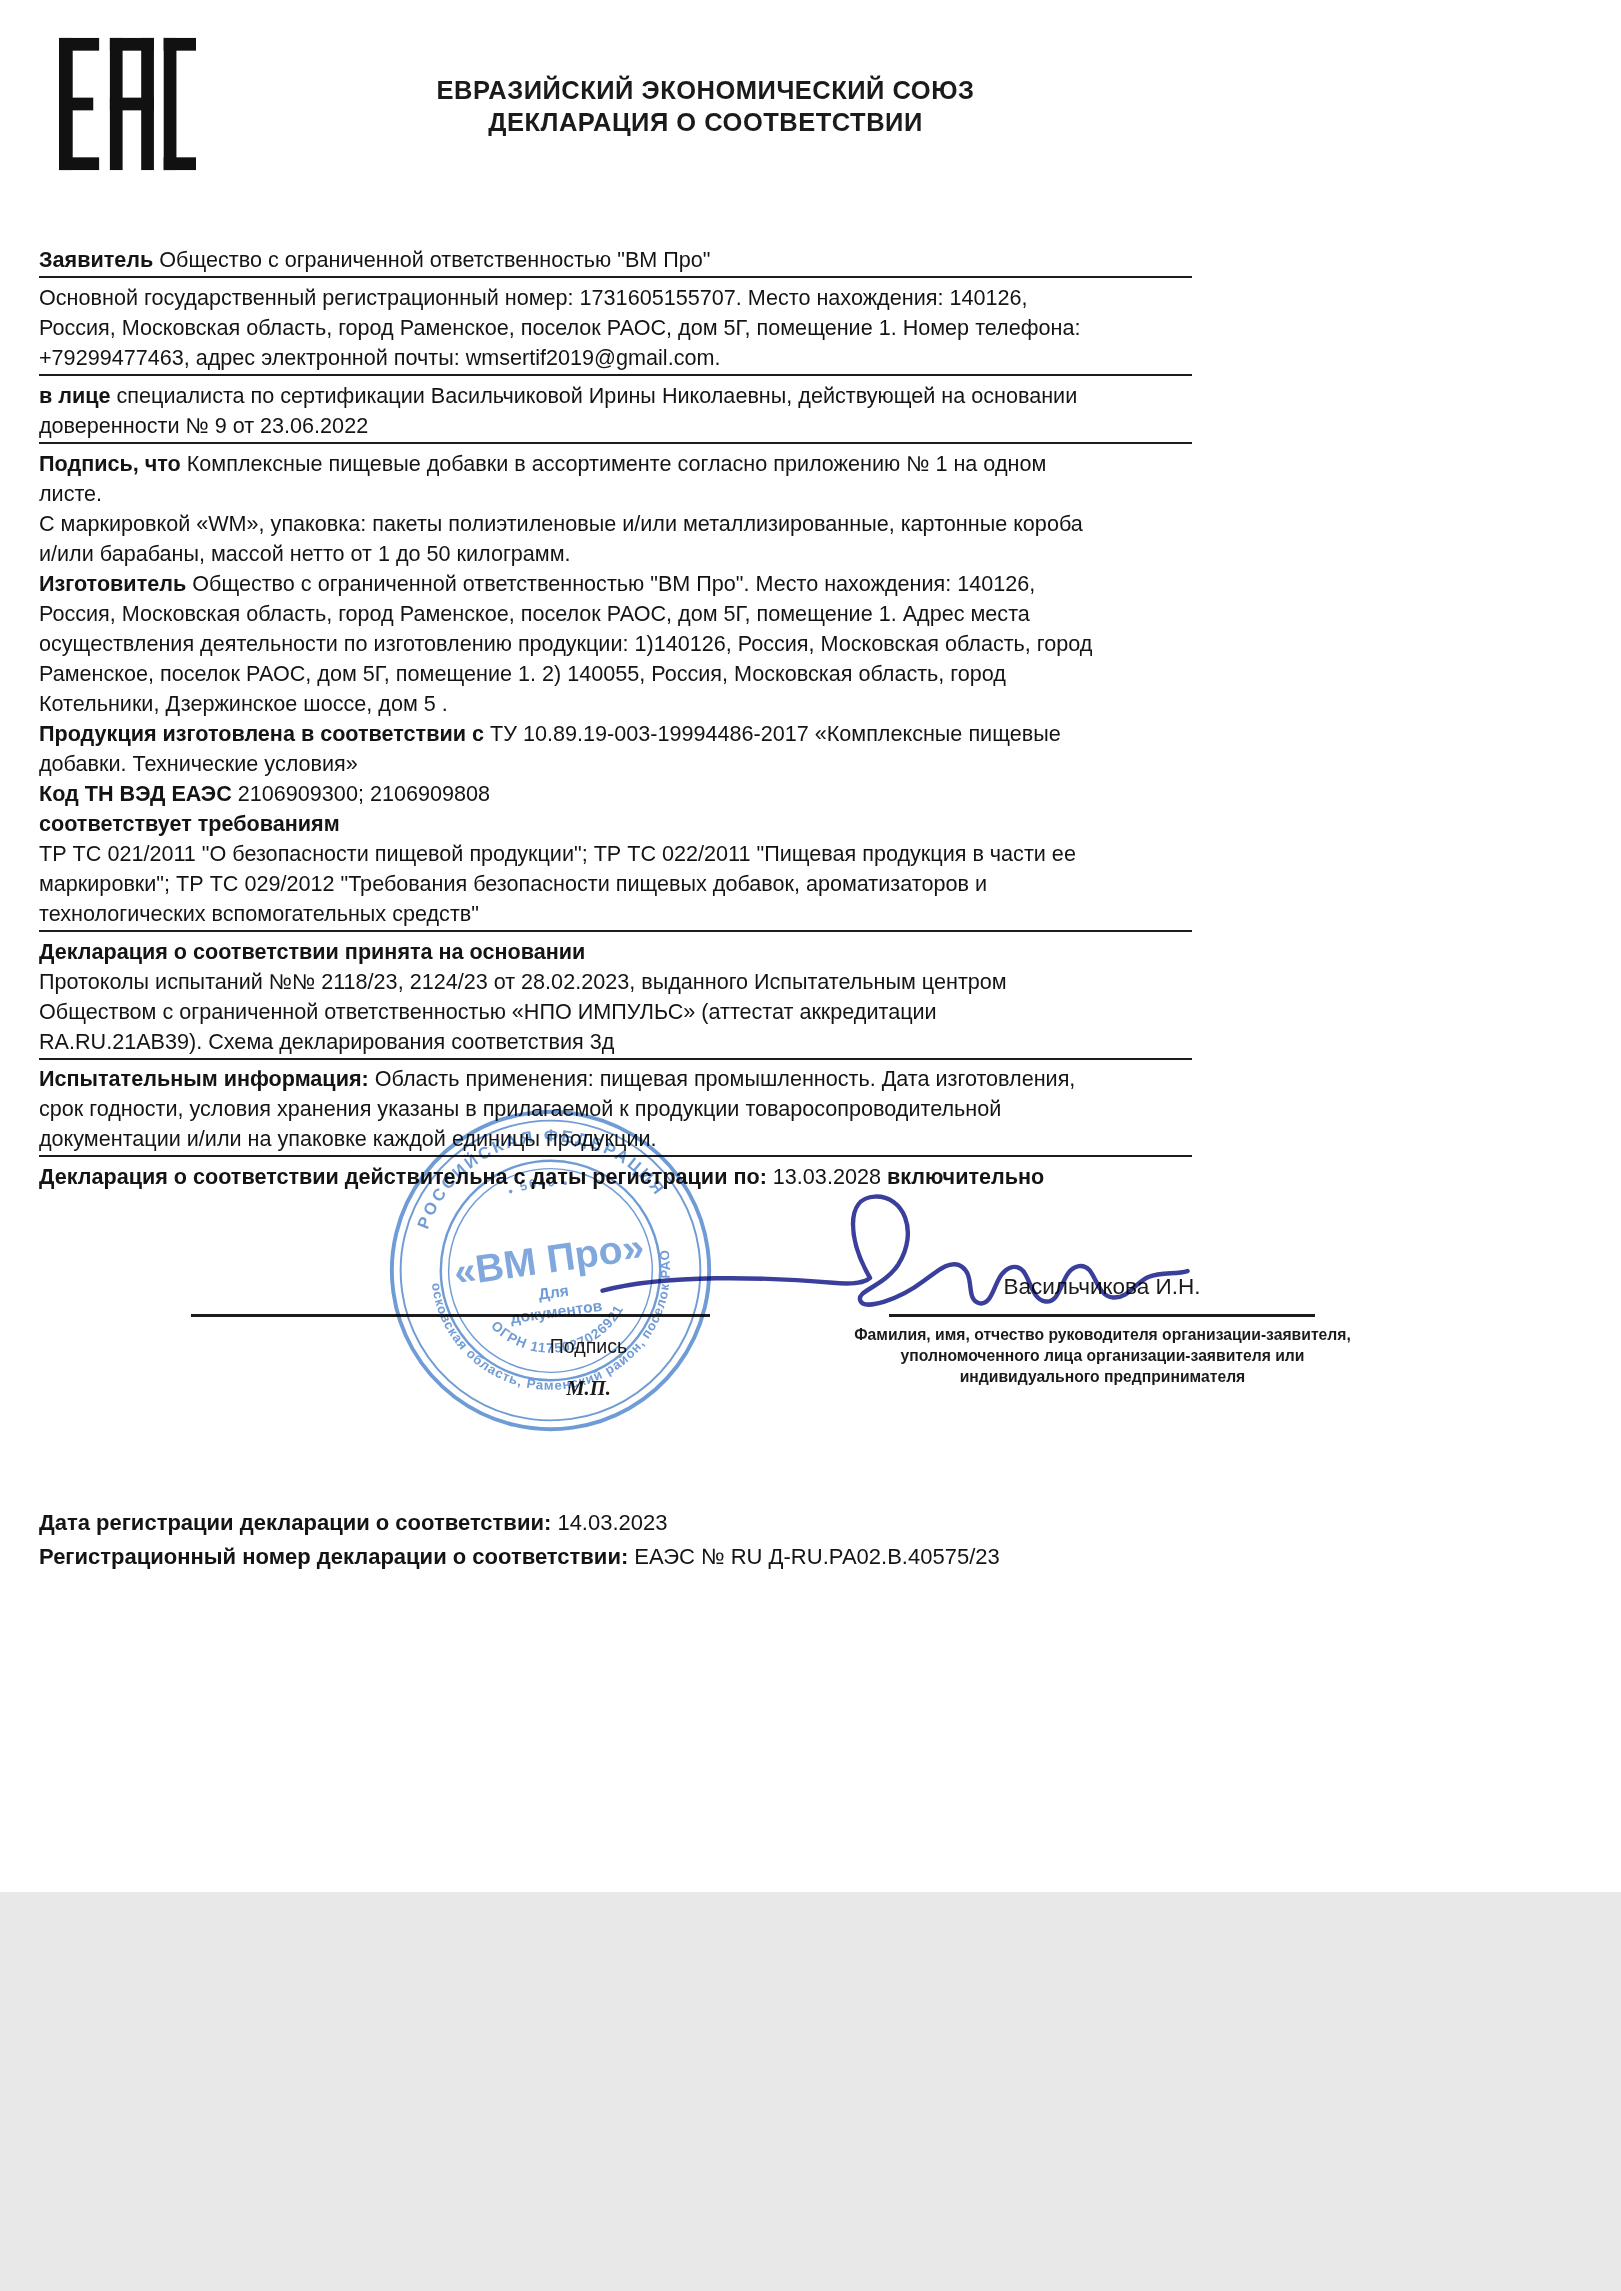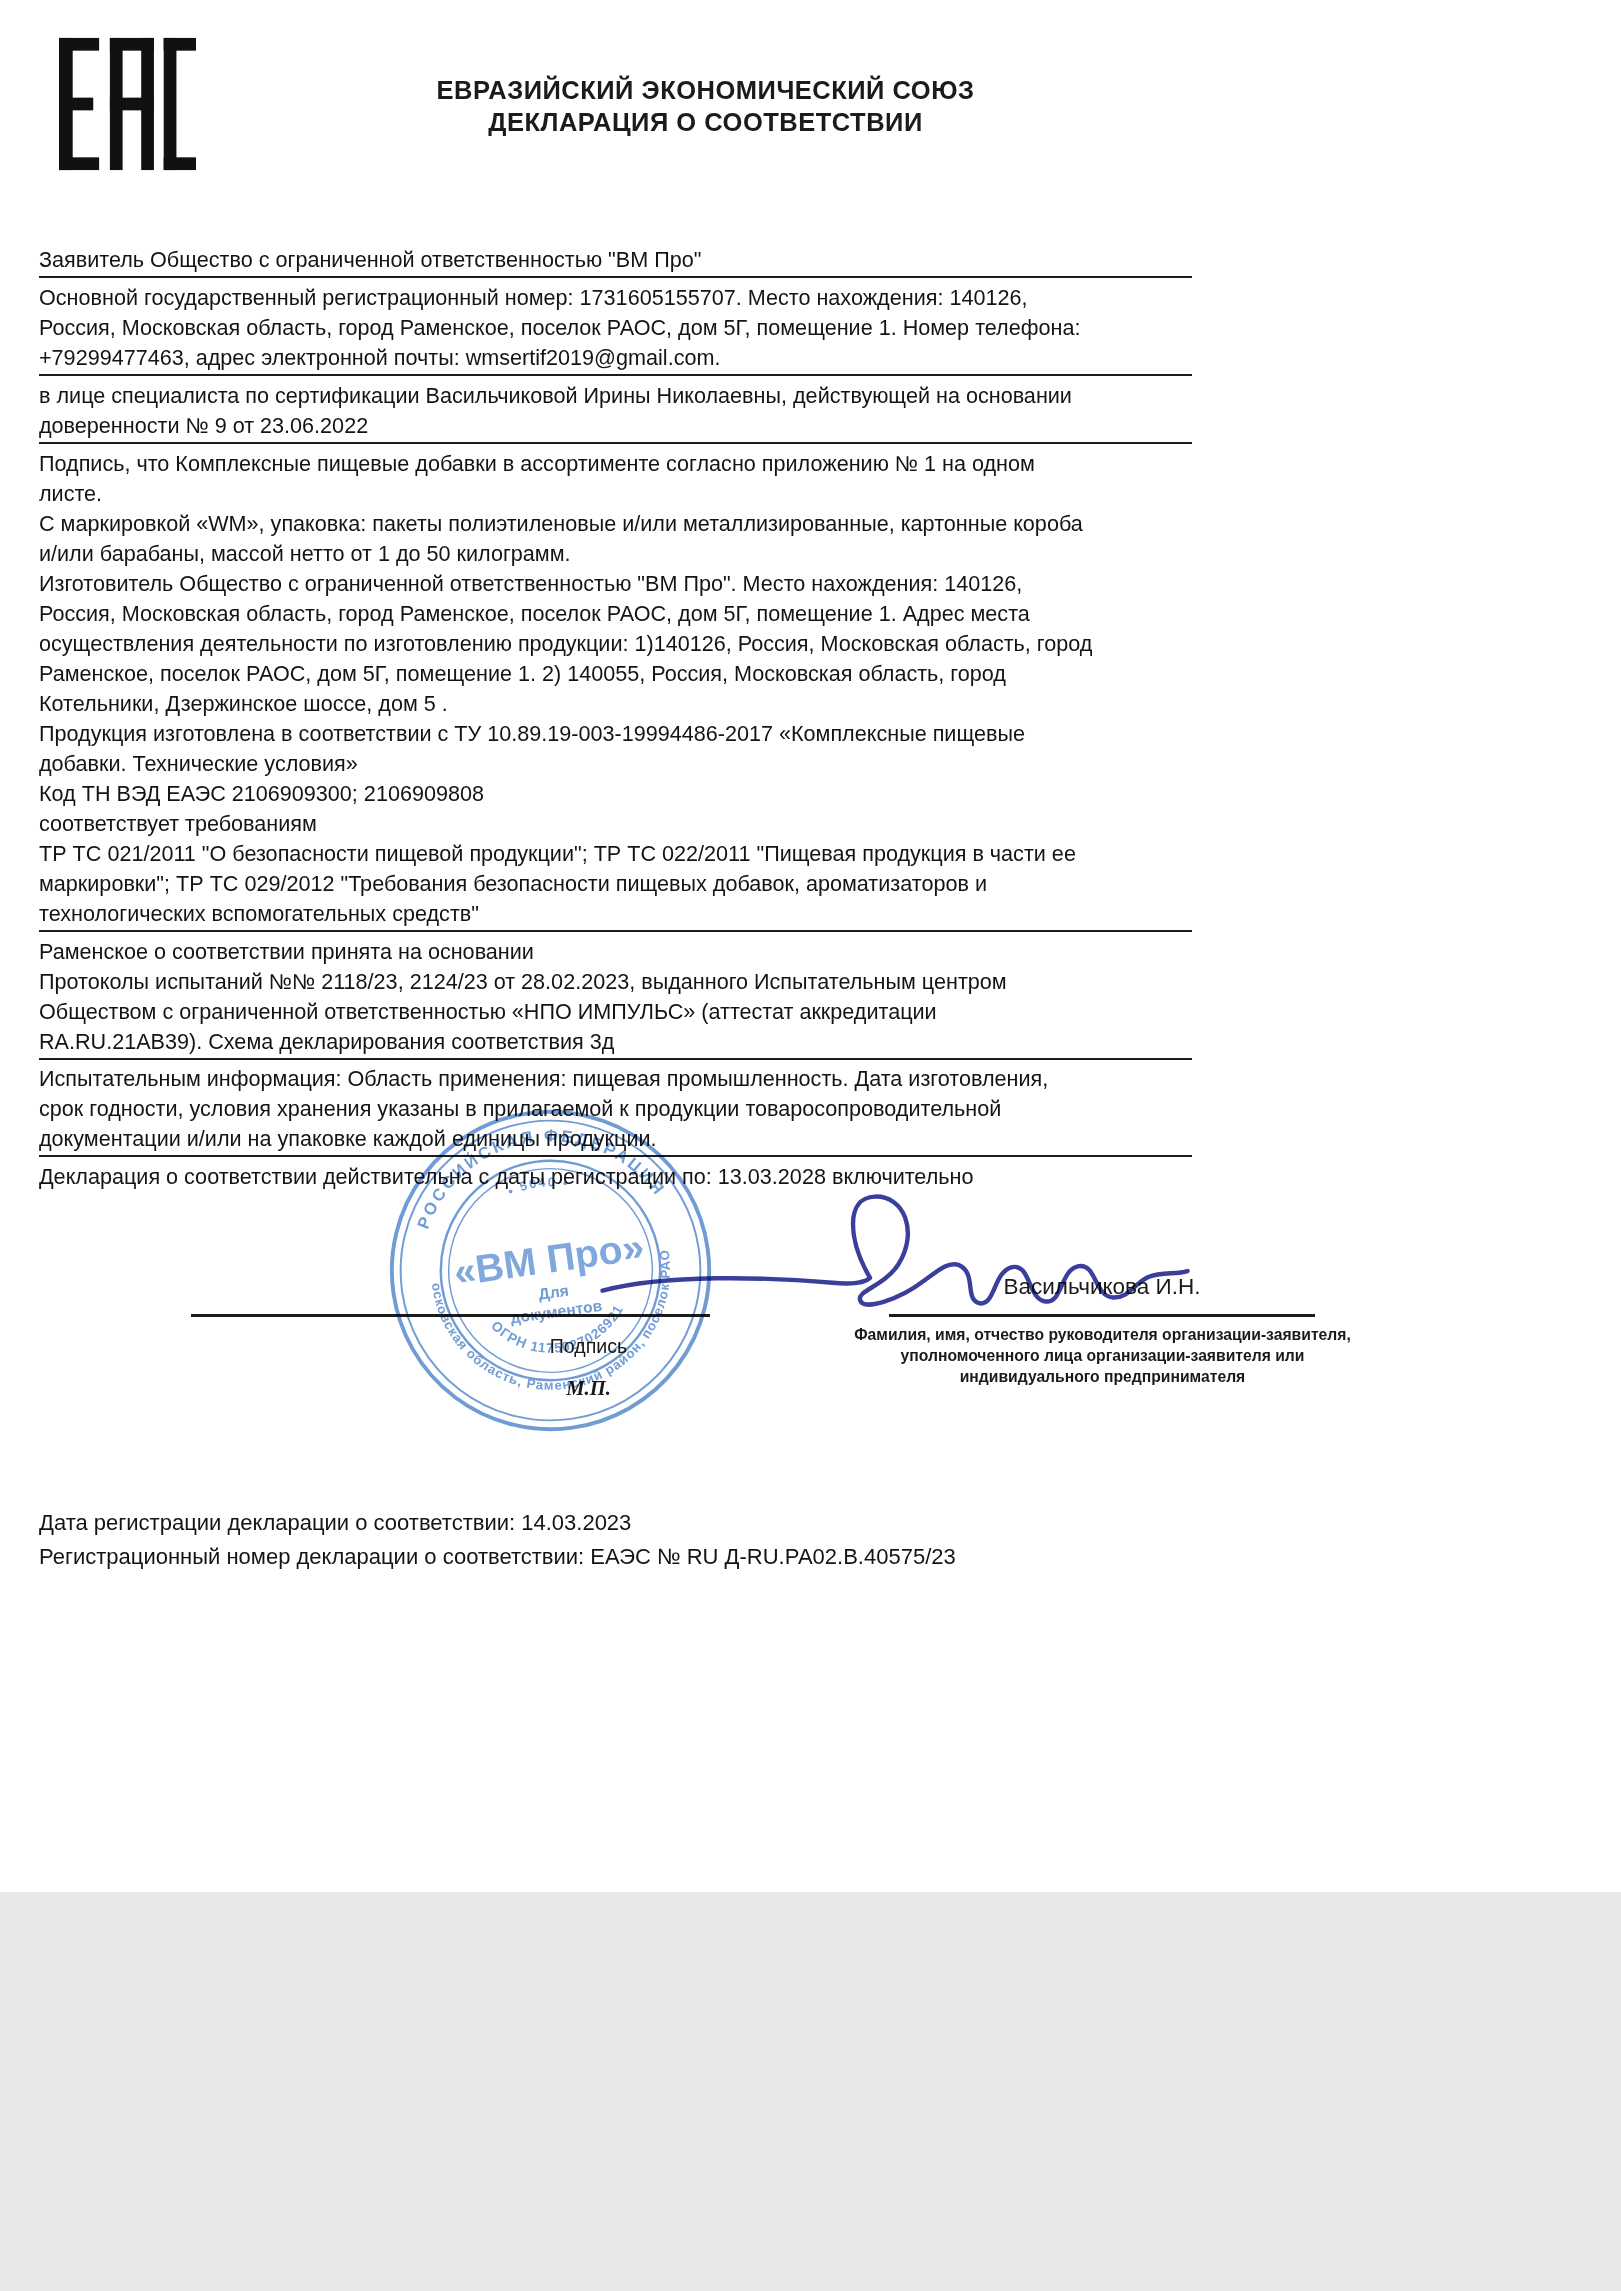--- a/index.html
+++ b/index.html
@@ -18,21 +18,21 @@
   .doc-title{
     position:absolute;left:245px;top:74px;width:921px;
     text-align:center;font-weight:bold;font-size:25.5px;line-height:32px;
     letter-spacing:0.5px;color:#1b1b1b;
   }
   
   .doc-body{position:absolute;left:39px;top:245px;width:1153px;font-size:21.6px;color:#141414;}
   .sec{border-bottom:0 solid transparent;}
   .sec.ul{border-bottom:2.9px solid #1c1c1c;padding-bottom:1px;margin-bottom:4.9px;}
   .line{height:30px;line-height:30px;white-space:nowrap;}
-  .b{font-weight:normal;}
+  .b{font-weight:bold;}
   
   .rule{position:absolute;height:2.9px;background:#1c1c1c;}
   .rule-left{left:191px;top:1314px;width:519px;}
   .rule-right{left:889px;top:1314px;width:426px;}
   .sign-label{position:absolute;left:505px;top:1335px;width:167px;text-align:center;font-size:19.6px;color:#1a1a1a;}
   .mp-label{position:absolute;left:505px;top:1377px;width:167px;text-align:center;
     font-family:"Liberation Serif", serif;font-weight:bold;font-size:20.6px;color:#1a1a1a;font-style:italic;}
   .fio-name{position:absolute;left:889px;top:1274px;width:426px;text-align:center;font-size:22.5px;color:#1a1a1a;}
   .fio-caption{position:absolute;left:838px;top:1324px;width:529px;text-align:center;
     font-size:15.7px;font-weight:bold;line-height:21px;color:#1a1a1a;}
@@ -108,21 +108,21 @@
       </div>
       <div class="sec">
         <div class="line"><span class="b">соответствует требованиям</span></div>
       </div>
       <div class="sec ul">
         <div class="line"><span>ТР ТС 021/2011 "О безопасности пищевой продукции"; ТР ТС 022/2011 "Пищевая продукция в части ее</span></div>
         <div class="line"><span>маркировки"; ТР ТС 029/2012 "Требования безопасности пищевых добавок, ароматизаторов и</span></div>
         <div class="line"><span>технологических вспомогательных средств"</span></div>
       </div>
       <div class="sec">
-        <div class="line"><span class="b">Раменское о соответствии принята на основании</span></div>
+        <div class="line"><span class="b">Декларация о соответствии принята на основании</span></div>
       </div>
       <div class="sec ul">
         <div class="line"><span>Протоколы испытаний №№ 2118/23, 2124/23 от 28.02.2023, выданного Испытательным центром</span></div>
         <div class="line"><span>Обществом с ограниченной ответственностью «НПО ИМПУЛЬС» (аттестат аккредитации</span></div>
         <div class="line"><span>RA.RU.21АВ39).  Схема декларирования соответствия 3д</span></div>
       </div>
       <div class="sec ul">
         <div class="line"><span class="b">Испытательным информация:</span><span> Область применения: пищевая промышленность. Дата изготовления,</span></div>
         <div class="line"><span>срок годности, условия хранения указаны в прилагаемой к продукции товаросопроводительной</span></div>
         <div class="line"><span>документации и/или на упаковке каждой единицы продукции.</span></div>

